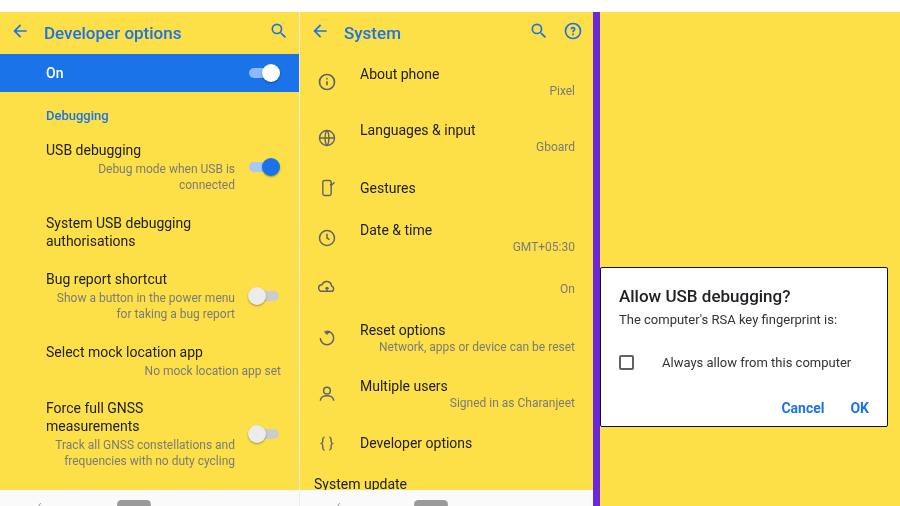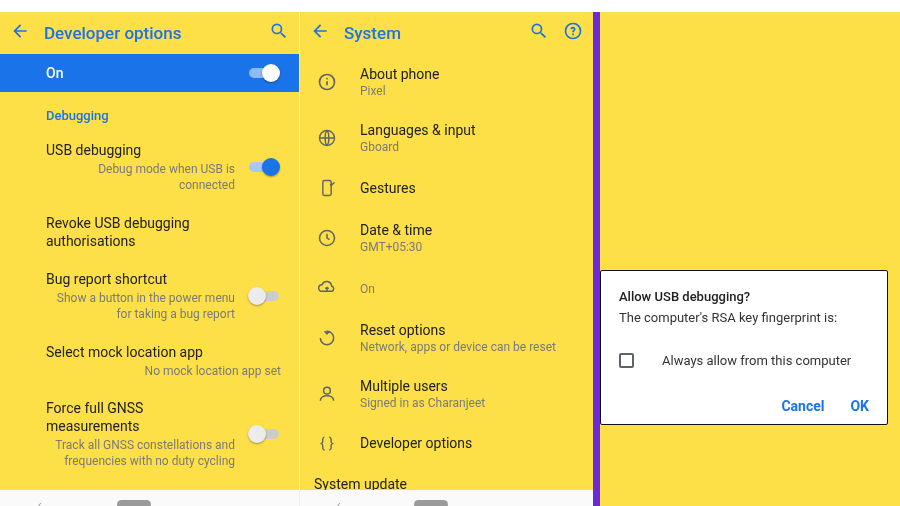--- a/index.html
+++ b/index.html
@@ -37,31 +37,31 @@
   .item .txt { flex: 1; min-width: 0; }
   .item .primary { font-size: 14px; color: #202124; line-height: 1.3; }
   .item .secondary { font-size: 12px; color: #7a7a7a; line-height: 1.35; margin-top: 2px; text-align: right; }
   .item .right { flex-shrink: 0; }
 
   
   .item2 { display: flex; align-items: center; padding: 12px 18px 12px 14px; gap: 20px; }
   .item2 .iconcol { width: 26px; display: flex; justify-content: center; color: #5f6368; }
   .item2 .txt { flex: 1; }
   .item2 .primary { font-size: 14px; color: #202124; }
-  .item2 .secondary { font-size: 12px; color: #7a7a7a; margin-top: 2px; }
+  .item2 .secondary { font-size: 12px; color: #7a7a7a; margin-top: 2px; text-align: right; }
 
   
   .navbar { height: 28px; background: #fafafa; display: flex; align-items: center; justify-content: space-around; }
   .navbar .pill { width: 34px; height: 9px; border-radius: 5px; background: #9a9a9a; }
   .navbar .back { color: #9a9a9a; font-size: 13px; }
 
   
   .panel3 { display: flex; align-items: flex-start; justify-content: center; }
   .dialog { margin-top: 164px; width: 288px; border: 1px solid #111; background: #fff; padding: 18px 18px 10px 18px; border-radius: 2px; }
-  .dialog .dtitle { font-size: 13px; font-weight: 500; color: #202124; margin-bottom: 6px; }
+  .dialog .dtitle { font-size: 17px; font-weight: 500; color: #202124; margin-bottom: 6px; }
   .dialog .dbody { font-size: 13px; color: #333; margin-bottom: 28px; }
   .dialog .checkrow { display: flex; align-items: center; gap: 28px; font-size: 13px; color: #333; margin-bottom: 30px; }
   .dialog .checkbox { width: 15px; height: 15px; border: 2px solid #5f6368; border-radius: 2px; }
   .dialog .actions { display: flex; justify-content: flex-end; gap: 26px; }
   .dialog .actions .btn { color: #1a73e8; font-size: 14px; font-weight: 700; cursor: pointer; }
 </style>
 </head>
 <body>
 
 <div class="panel panel1">
@@ -96,21 +96,21 @@
         <div class="primary">USB debugging</div>
         <div class="secondary">Debug mode when USB is connected</div>
       </div>
       <span class="right toggle on blue">
           <span class="track"></span>
           <span class="thumb"></span>
         </span>
     </div>
     <div class="item">
       <div class="txt">
-          <div class="primary">Revoke USB debugging authorisations</div>
+          <div class="primary">System USB debugging authorisations</div>
         </div>
     </div>
     <div class="item">
       <div class="txt">
         <div class="primary">Bug report shortcut</div>
         <div class="secondary">Show a button in the power menu for taking a bug report</div>
       </div>
       <span class="right toggle off grey">
           <span class="track"></span>
           <span class="thumb"></span>

